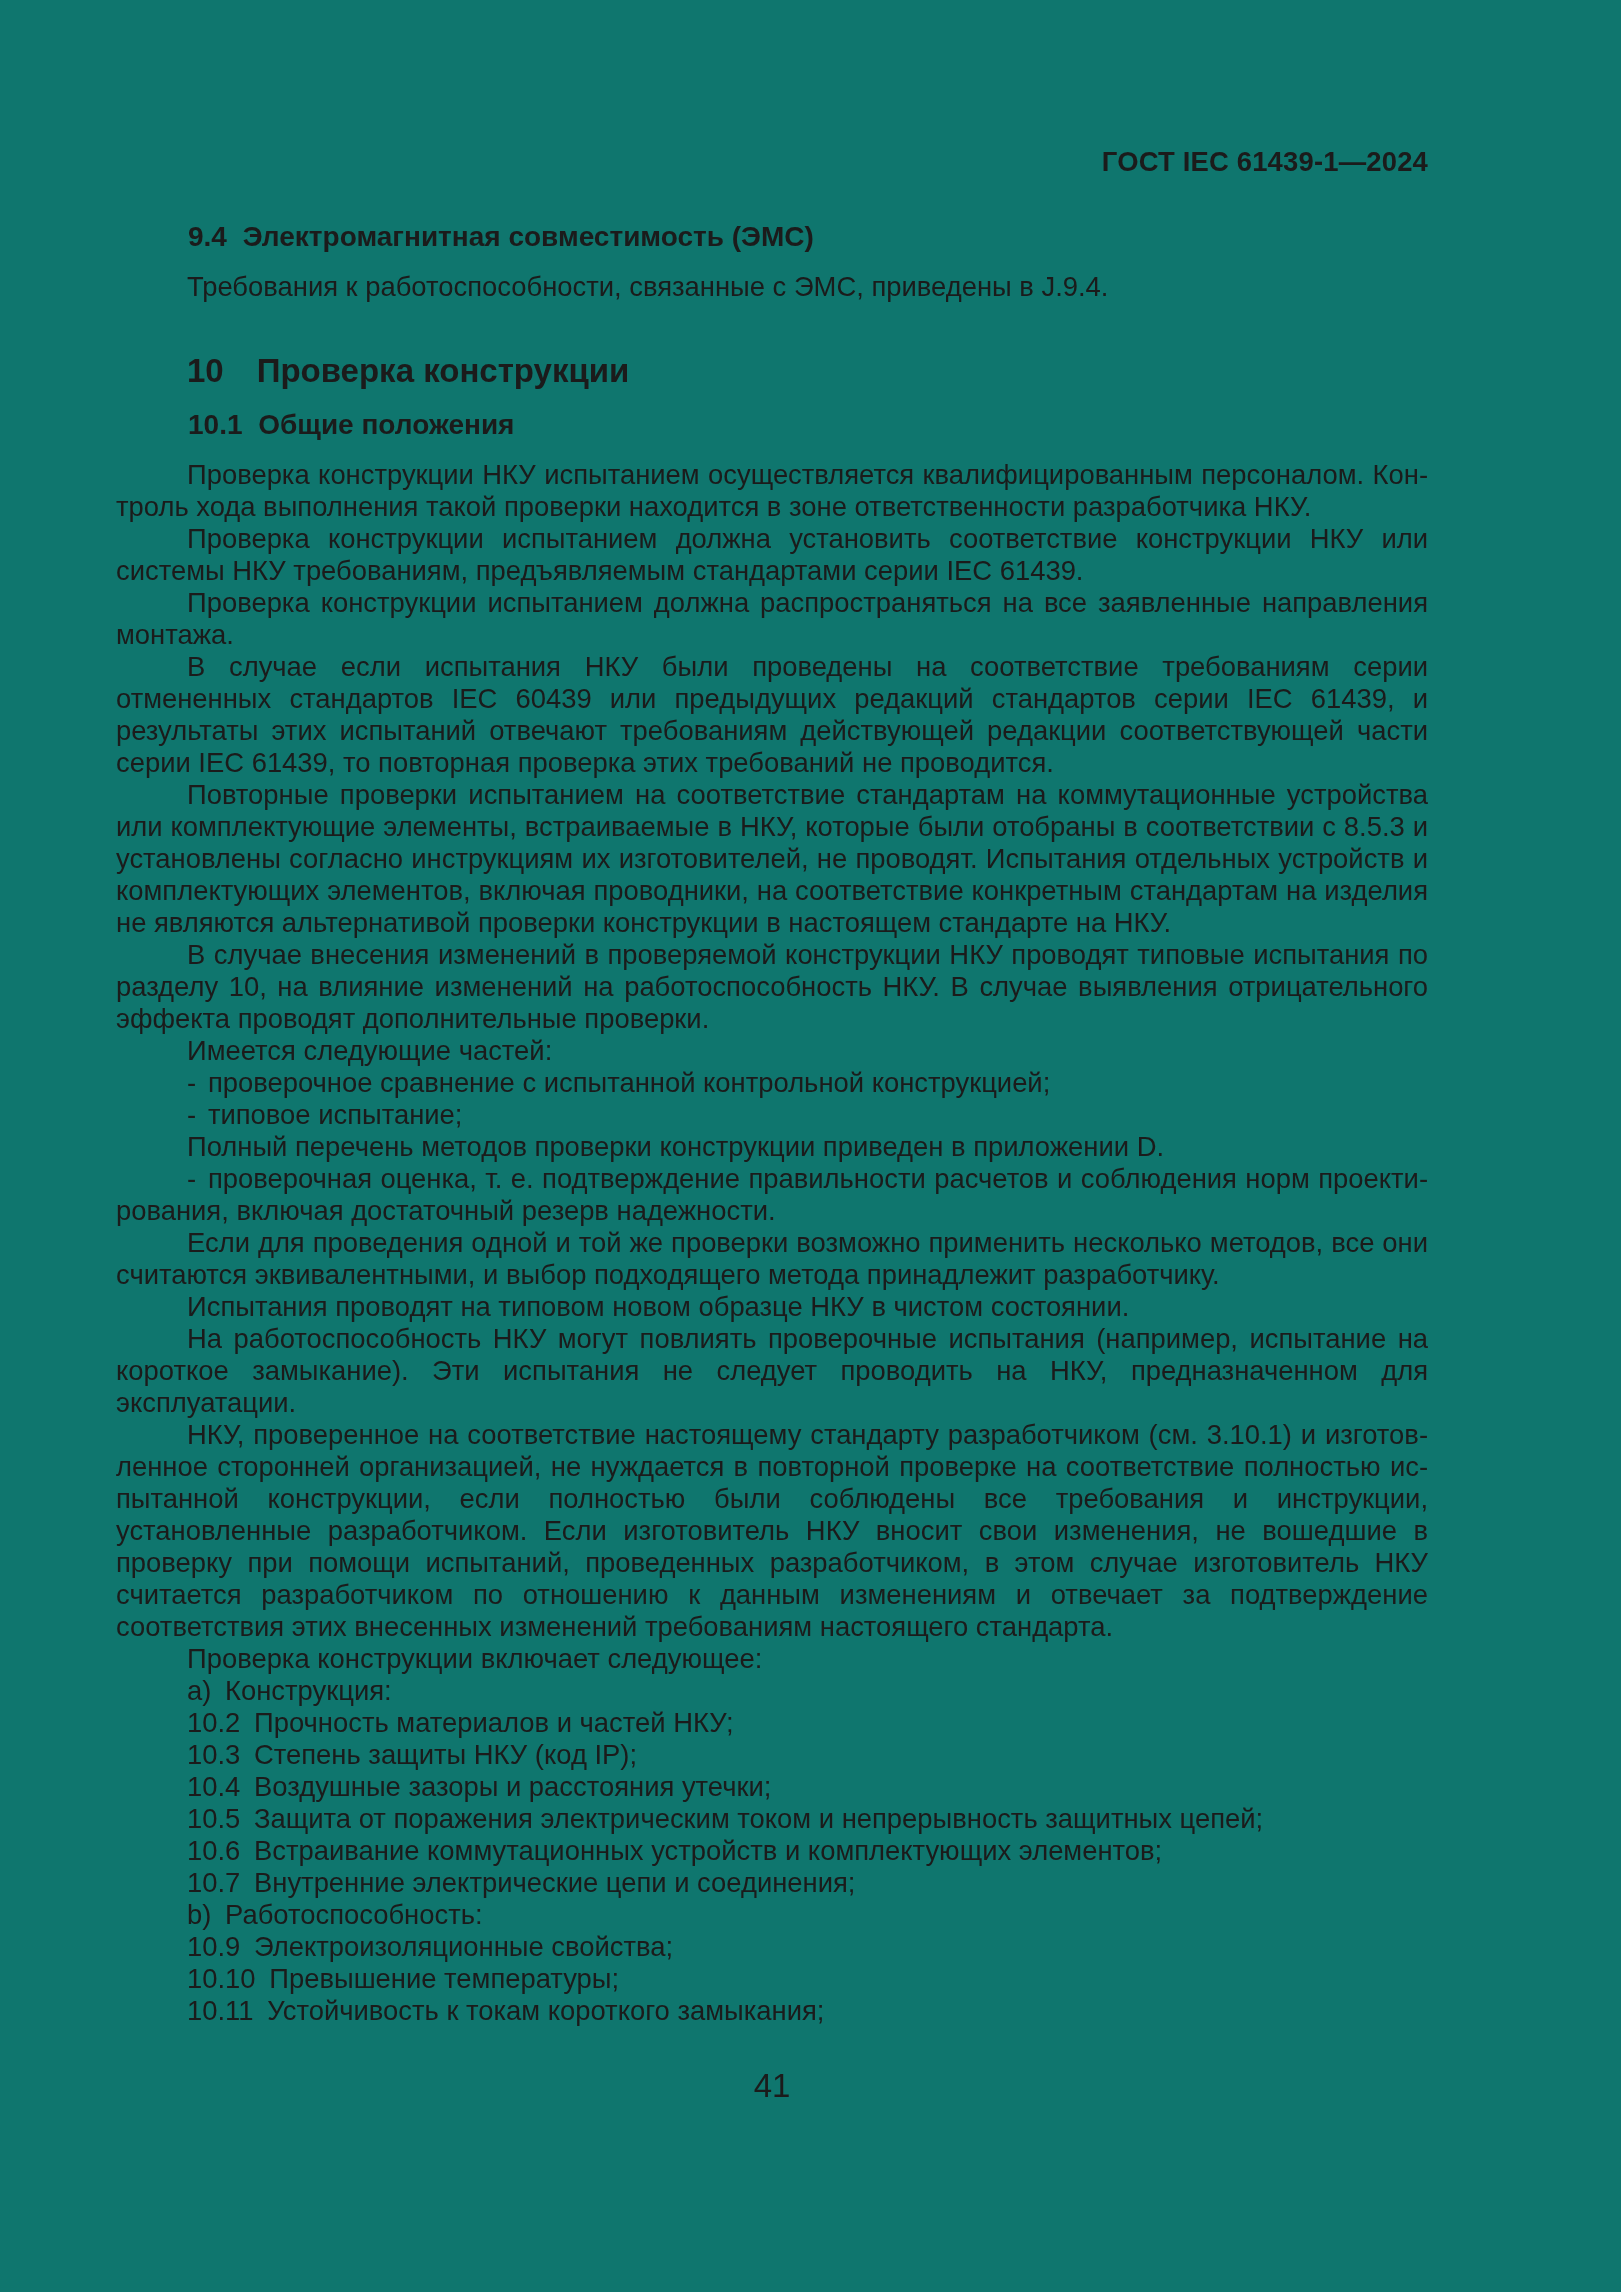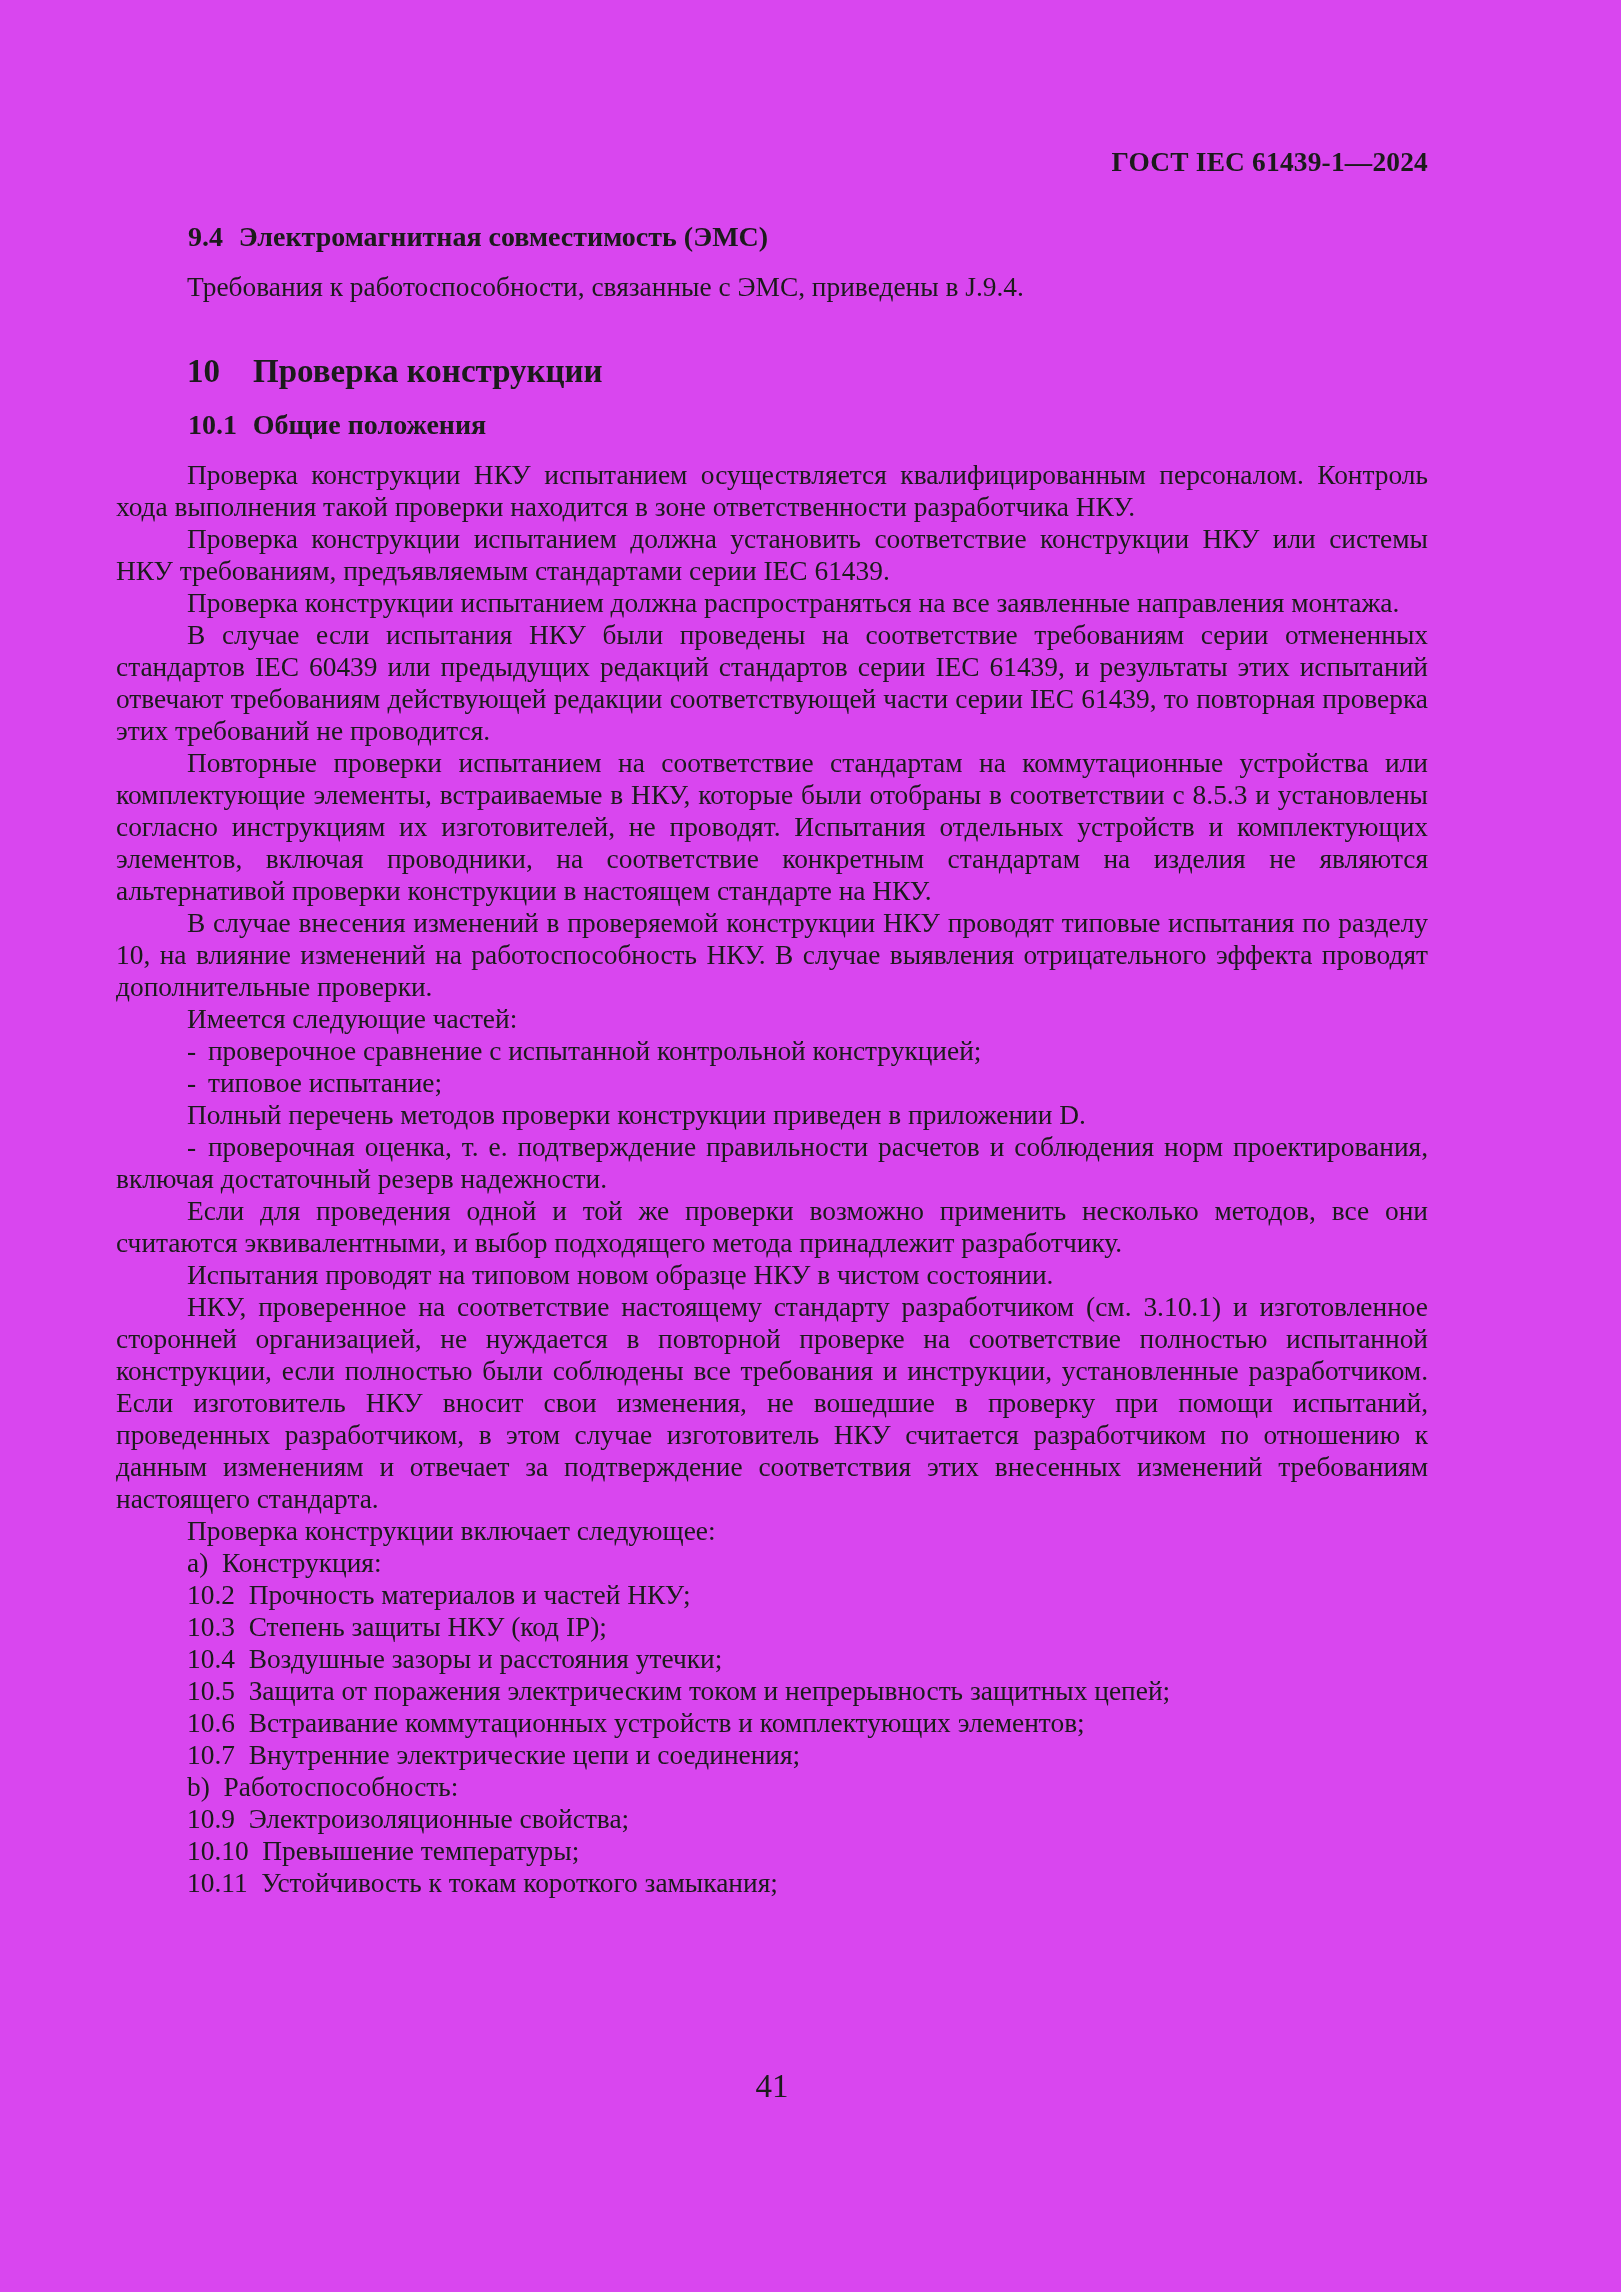--- a/index.html
+++ b/index.html
@@ -4,22 +4,22 @@
 <style>
   html, body {
     margin: 0;
     padding: 0;
     background: #ffffff;
   }
   .page {
     position: relative;
     width: 1621px;
     height: 2293px;
-    background: #d946ef;
-    font-family: Liberation Serif, serif;
+    background: #0f766e;
+    font-family: Liberation Sans, sans-serif;
     color: #1b1b1b;
     overflow: hidden;
   }
   .running-header {
     position: absolute;
     top: 146px;
     left: 116px;
     width: 1312px;
     text-align: right;
     font-size: 27.4px;
@@ -100,20 +100,21 @@
       <p class="par"><span>В случае если испытания НКУ были проведены на соответствие требованиям серии отмененных стандартов IEC 60439 или предыдущих редакций стандартов серии IEC 61439, и результаты этих ис­пытаний отвечают требованиям действующей редакции соответствующей части серии IEC 61439, то повторная проверка этих требований не проводится.</span></p>
       <p class="par"><span>Повторные проверки испытанием на соответствие стандартам на коммутационные устройства или комплектующие элементы, встраиваемые в НКУ, которые были отобраны в соответствии с 8.5.3 и установлены согласно инструкциям их изготовителей, не проводят. Испытания отдельных устройств и комплектующих элементов, включая проводники, на соответствие конкретным стандартам на изделия не являются альтернативой проверки конструкции в настоящем стандарте на НКУ.</span></p>
       <p class="par"><span>В случае внесения изменений в проверяемой конструкции НКУ проводят типовые испытания по разделу 10, на влияние изменений на работоспособность НКУ. В случае выявления отрицательного эффекта проводят дополнительные проверки.</span></p>
       <p class="par"><span>Имеется следующие частей:</span></p>
       <p class="par dash"><span class="lead">-</span><span>проверочное сравнение с испытанной контрольной конструкцией;</span></p>
       <p class="par dash"><span class="lead">-</span><span>типовое испытание;</span></p>
       <p class="par"><span>Полный перечень методов проверки конструкции приведен в приложении D.</span></p>
       <p class="par dash"><span class="lead">-</span><span>проверочная оценка, т. е. подтверждение правильности расчетов и соблюдения норм проекти­рования, включая достаточный резерв надежности.</span></p>
       <p class="par"><span>Если для проведения одной и той же проверки возможно применить несколько методов, все они считаются эквивалентными, и выбор подходящего метода принадлежит разработчику.</span></p>
       <p class="par"><span>Испытания проводят на типовом новом образце НКУ в чистом состоянии.</span></p>
+      <p class="par"><span>На работоспособность НКУ могут повлиять проверочные испытания (например, испытание на ко­роткое замыкание). Эти испытания не следует проводить на НКУ, предназначенном для эксплуатации.</span></p>
       <p class="par"><span>НКУ, проверенное на соответствие настоящему стандарту разработчиком (см. 3.10.1) и изготов­ленное сторонней организацией, не нуждается в повторной проверке на соответствие полностью ис­пытанной конструкции, если полностью были соблюдены все требования и инструкции, установленные разработчиком. Если изготовитель НКУ вносит свои изменения, не вошедшие в проверку при помощи испытаний, проведенных разработчиком, в этом случае изготовитель НКУ считается разработчиком по отношению к данным изменениям и отвечает за подтверждение соответствия этих внесенных измене­ний требованиям настоящего стандарта.</span></p>
       <p class="par"><span>Проверка конструкции включает следующее:</span></p>
       <p class="par clause"><span class="lead">a)</span><span>Конструкция:</span></p>
       <p class="par clause"><span class="lead">10.2</span><span>Прочность материалов и частей НКУ;</span></p>
       <p class="par clause"><span class="lead">10.3</span><span>Степень защиты НКУ (код IP);</span></p>
       <p class="par clause"><span class="lead">10.4</span><span>Воздушные зазоры и расстояния утечки;</span></p>
       <p class="par clause"><span class="lead">10.5</span><span>Защита от поражения электрическим током и непрерывность защитных цепей;</span></p>
       <p class="par clause"><span class="lead">10.6</span><span>Встраивание коммутационных устройств и комплектующих элементов;</span></p>
       <p class="par clause"><span class="lead">10.7</span><span>Внутренние электрические цепи и соединения;</span></p>
       <p class="par clause"><span class="lead">b)</span><span>Работоспособность:</span></p>

